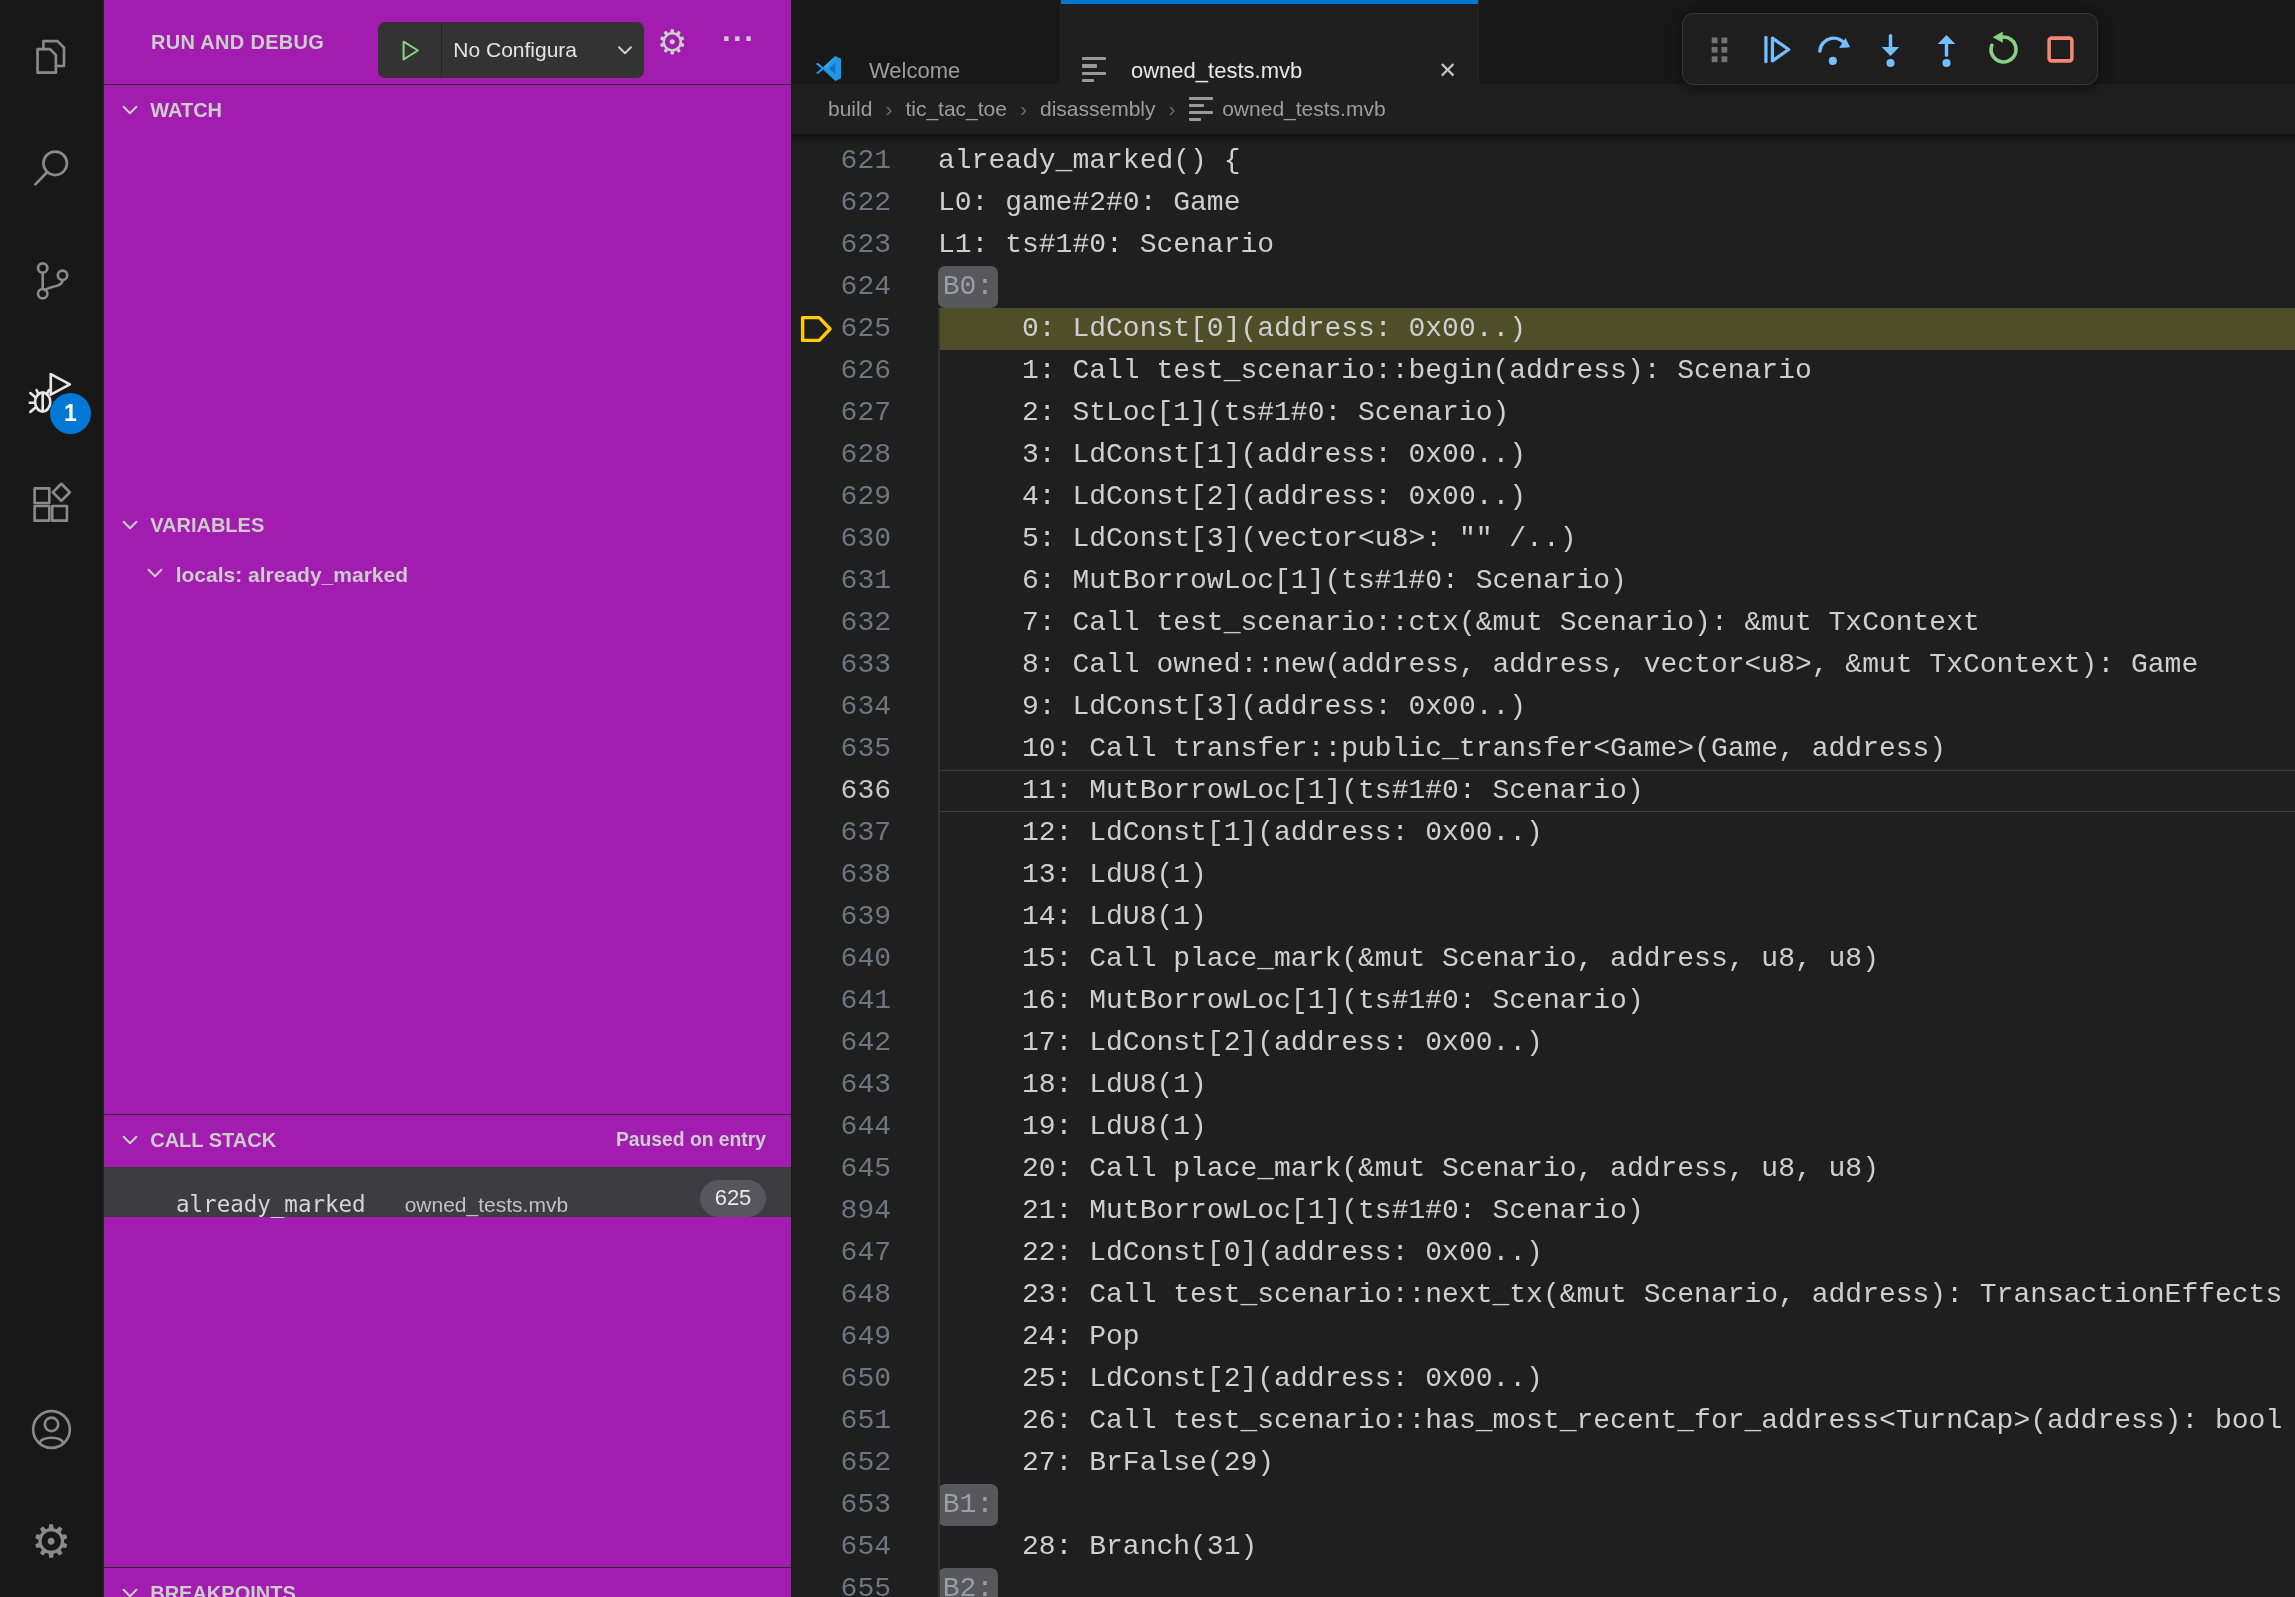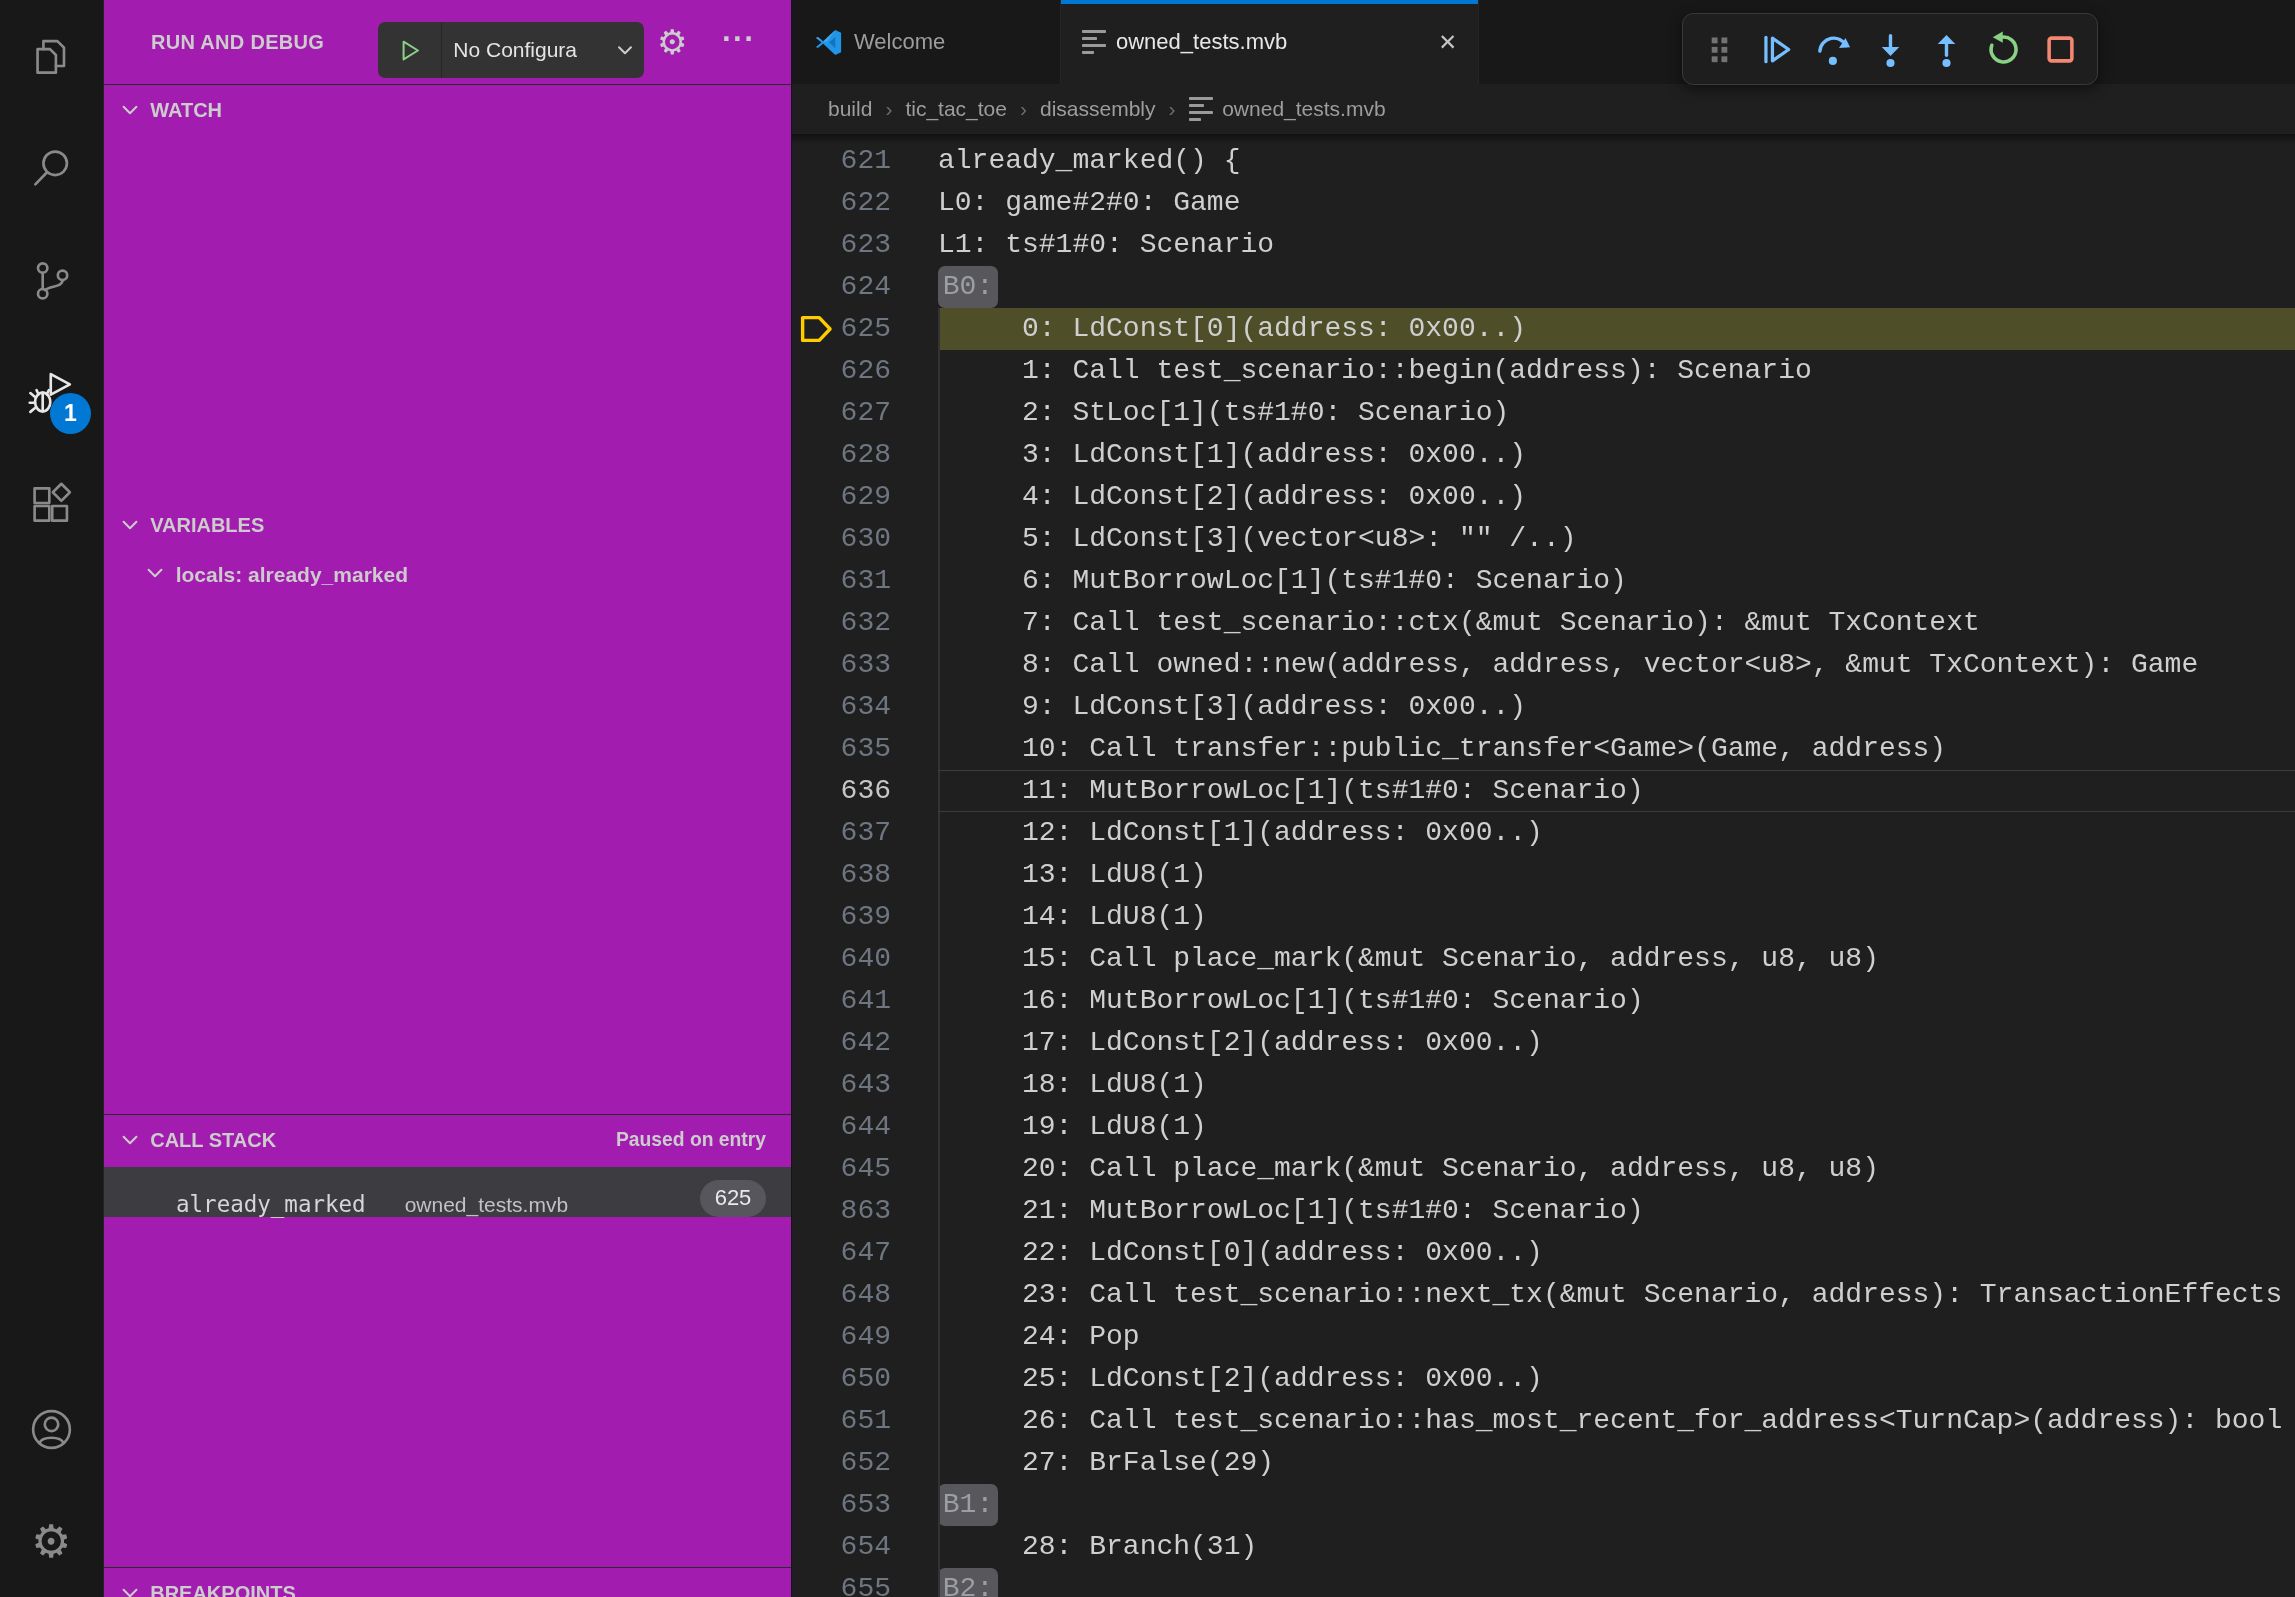--- a/index.html
+++ b/index.html
@@ -39,21 +39,21 @@
   .locals-row { height:50px; display:flex; align-items:center; padding-left:40px; gap:9.7px; font-size:21px; font-weight:700; color:#cccccc; cursor:pointer; }
   .stack-status { margin-left:auto; margin-right:25px; font-size:19.3px; font-weight:700; color:#cccccc; }
   .frame-row { margin-top:1.6px; height:50px; background:#3c3c41; display:flex; align-items:flex-end; cursor:pointer; }
   .frame-name { margin-left:72px; font-family:"DejaVu Sans Mono",monospace; font-size:22.5px; color:#d6d6d6; }
   .frame-file { margin-left:39px; font-size:21px; color:#c2c2c2; }
   .frame-badge { margin-left:auto; margin-right:25px; min-width:66px; height:37px; padding:0 14.5px; border-radius:18.5px; background:#56565c; color:#eaeaea; font-size:22px; display:flex; align-items:center; justify-content:center; }
 
   
   .editor { flex:1; min-width:0; display:flex; flex-direction:column; background:#1f1f1f; position:relative; border-left:0.8px solid #161616; }
   .tabbar { height:84px; background:#181818; display:flex; flex:none; }
-  .tab { display:flex; align-items:center; padding:0 21px; gap:10px; font-size:22px; position:relative; border-right:0.8px solid #252526; cursor:pointer; }
+  .tab { display:flex; align-items:flex-end; padding:0 21px; gap:25px; font-size:22px; position:relative; border-right:0.8px solid #252526; cursor:pointer; }
   .tab-welcome { width:269px; color:#9d9d9d; background:#181818; }
   .tab-active { width:418px; color:#e7e7e7; background:#1f1f1f; }
   .tab-active::before { content:''; position:absolute; top:0; left:0; right:0; height:4px; background:#0078d4; }
   .tab-close { margin-left:auto; font-size:22.5px; color:#c5c5c5; cursor:pointer; }
   .vsc-logo { width:31px; height:31px; flex:none; }
   .fileicon { width:24px; height:29px; display:flex; flex-direction:column; justify-content:center; gap:4px; flex:none; }
   .fileicon i { display:block; height:3.2px; background:#9a9a9a; border-radius:0.8px; }
   .fileicon i:nth-child(1){width:100%;} .fileicon i:nth-child(2){width:64%;}
   .fileicon i:nth-child(3){width:100%;} .fileicon i:nth-child(4){width:52%;}
 
@@ -409,21 +409,21 @@
             <div class="ct">     19: LdU8(1)</div>
           </div>
           <div class="crow guided">
             <div class="gut">
               <span class="num">645</span>
             </div>
             <div class="ct">     20: Call place_mark(&amp;mut Scenario, address, u8, u8)</div>
           </div>
           <div class="crow guided">
             <div class="gut">
-              <span class="num">863</span>
+              <span class="num">894</span>
             </div>
             <div class="ct">     21: MutBorrowLoc[1](ts#1#0: Scenario)</div>
           </div>
           <div class="crow guided">
             <div class="gut">
               <span class="num">647</span>
             </div>
             <div class="ct">     22: LdConst[0](address: 0x00..)</div>
           </div>
           <div class="crow guided">

